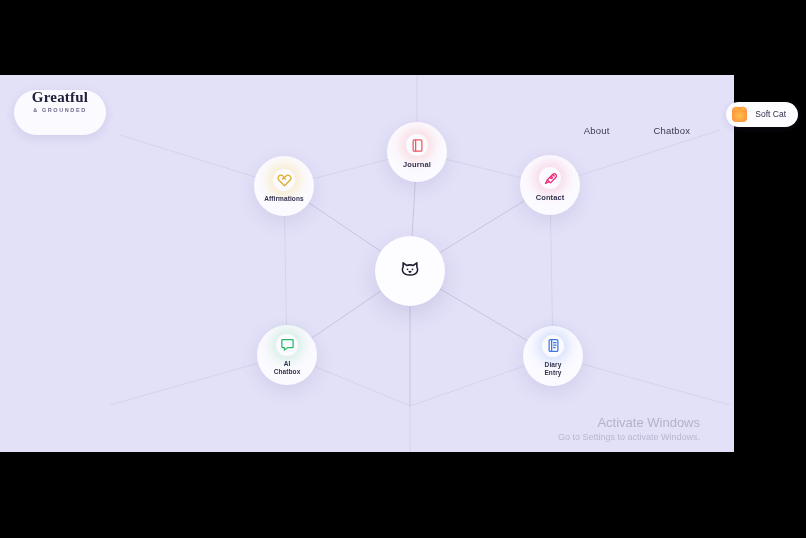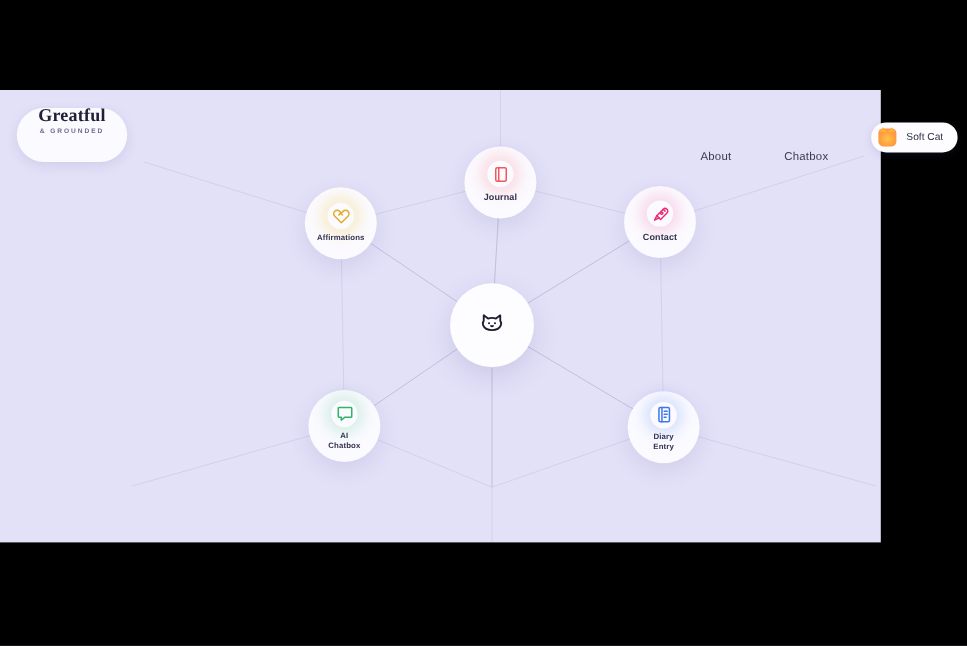--- a/index.html
+++ b/index.html
@@ -281,20 +281,24 @@
           <line x1="9" y1="2.5" x2="9" y2="21.5"></line>
           <line x1="12" y1="7.5" x2="16" y2="7.5"></line>
           <line x1="12" y1="11.5" x2="16" y2="11.5"></line>
           <line x1="12" y1="15.5" x2="14.5" y2="15.5"></line>
         </svg>
       </span>
       <span class="node-label">Diary
 Entry</span>
     </div>
 
+    <div class="watermark">
+      <div class="wm-title">Activate Windows</div>
+      <div class="wm-sub">Go to Settings to activate Windows.</div>
+    </div>
 
   </div>
 
   <div class="logo-pill">
     <span class="logo-word">Greatful</span>
     <span class="logo-sub">&amp; GROUNDED</span>
   </div>
 
   <nav class="nav">
     <span class="nav-link">About</span>

